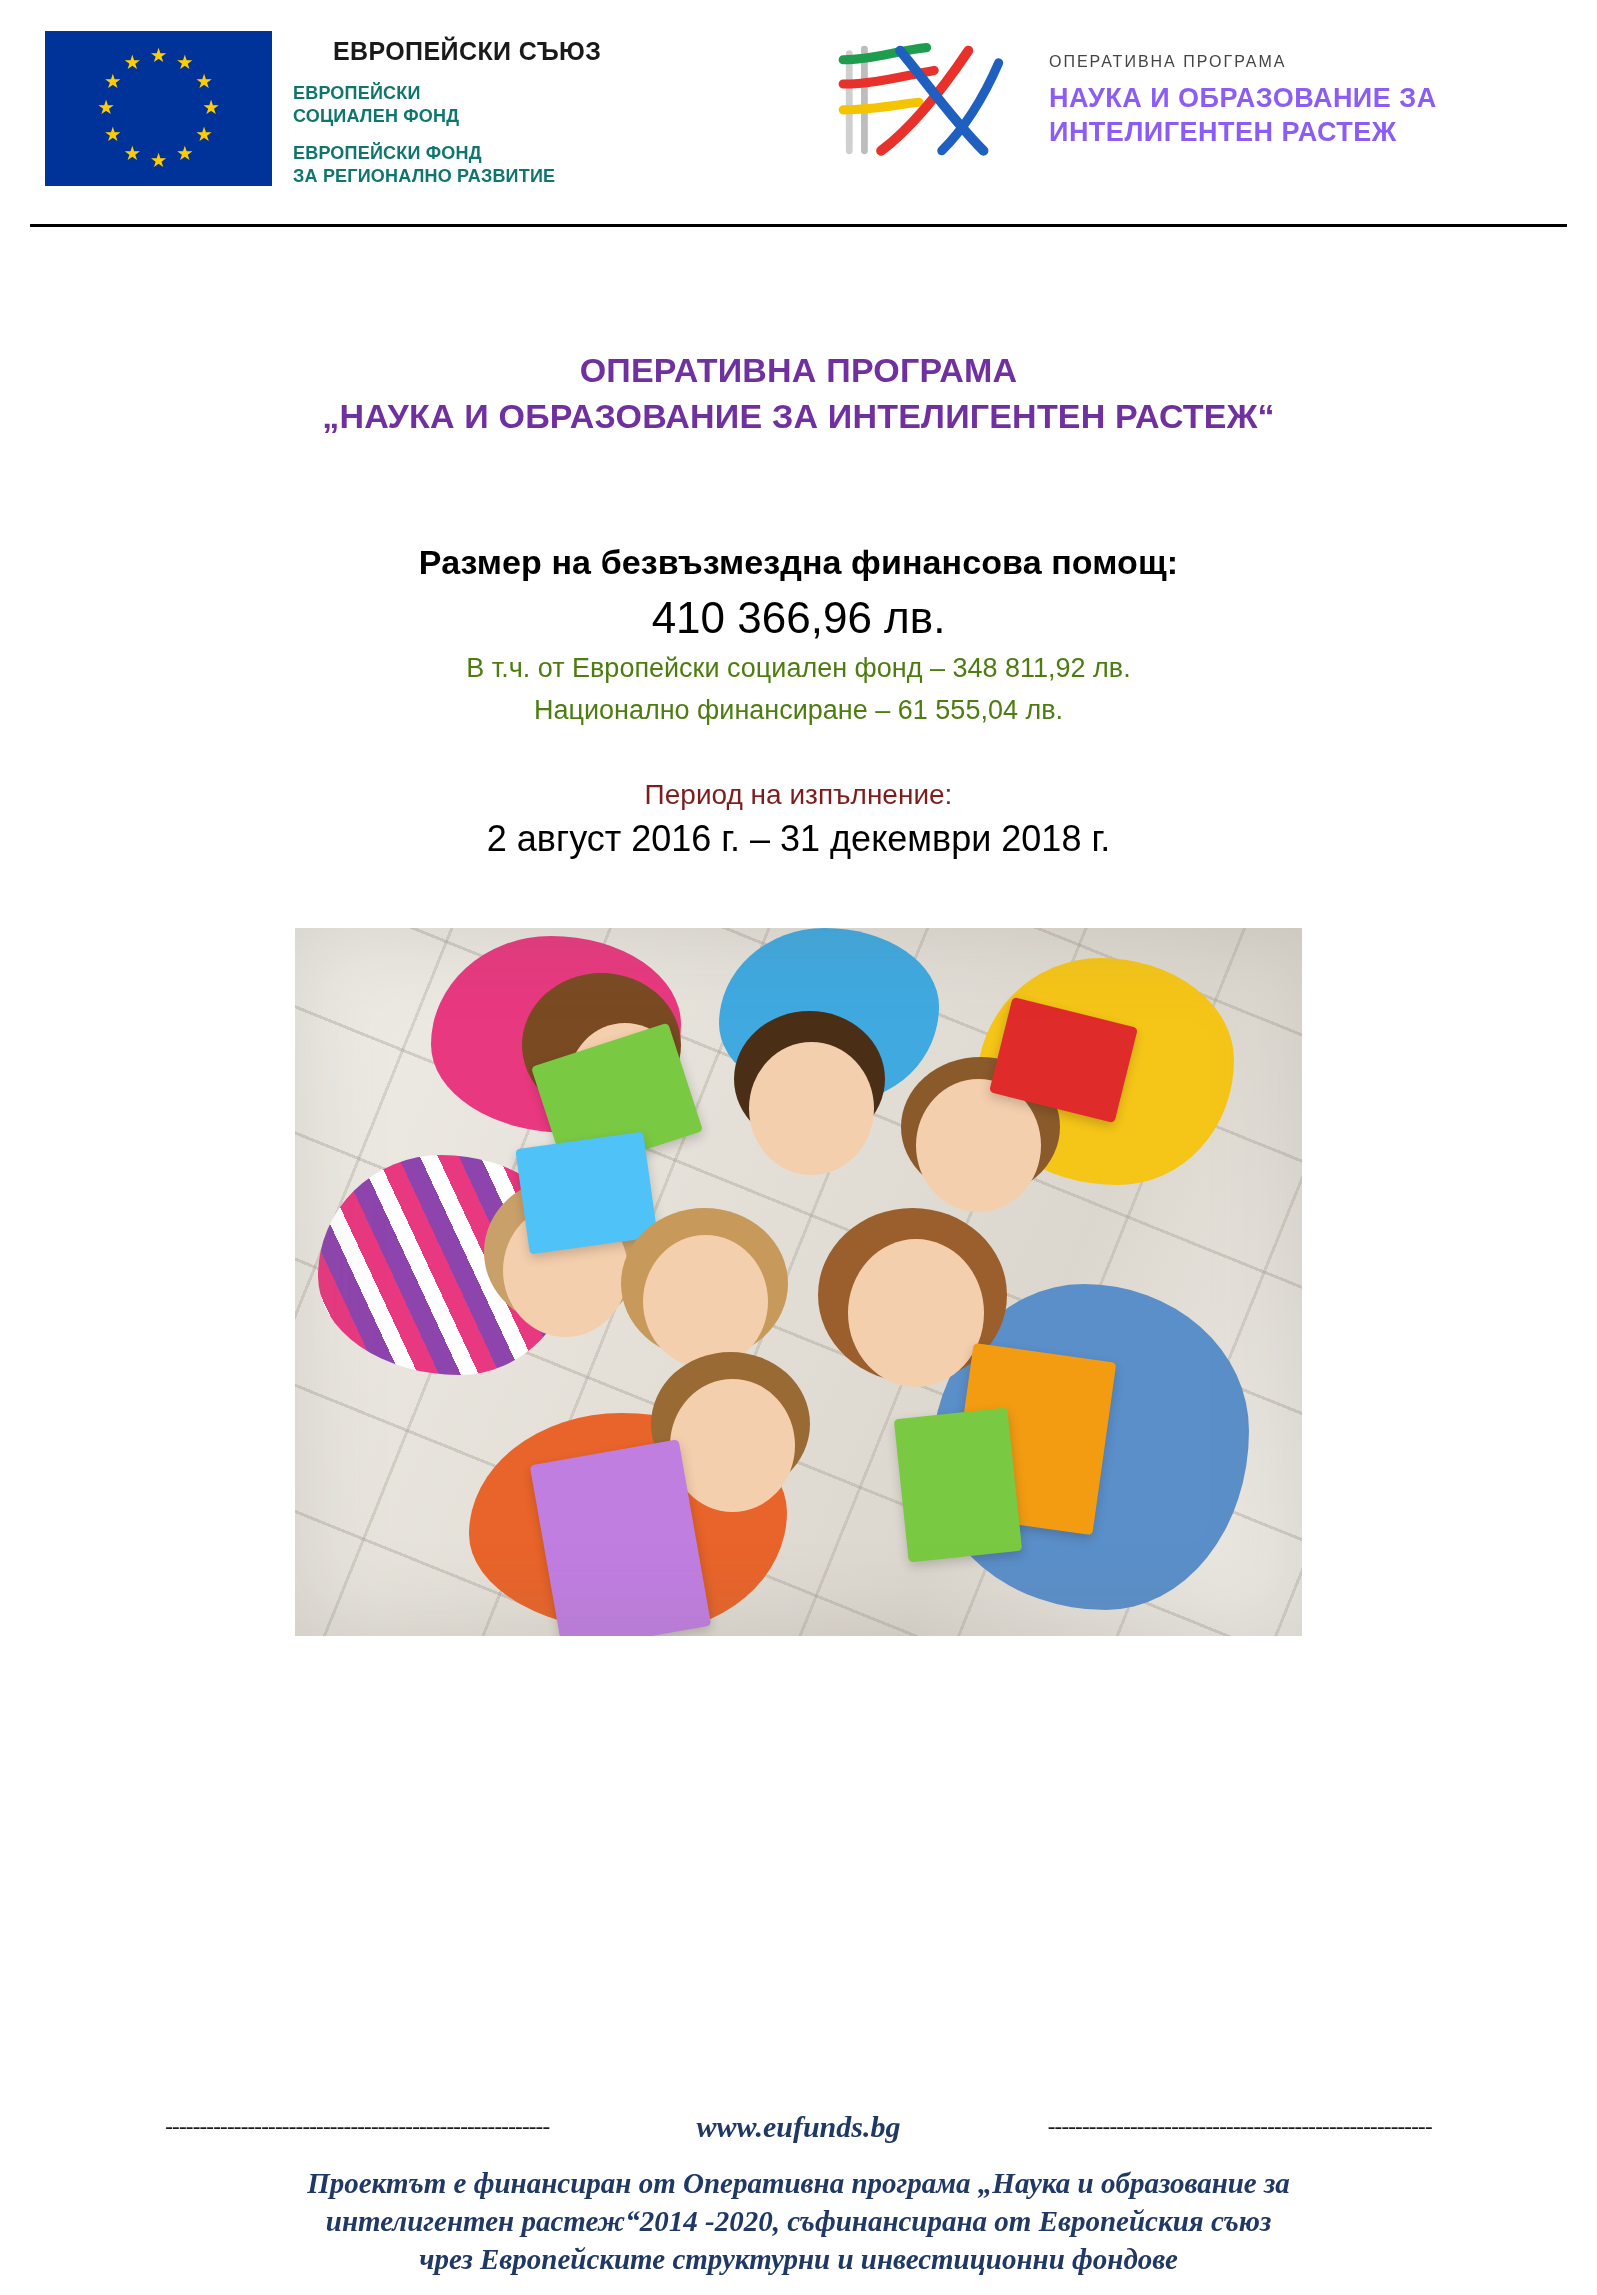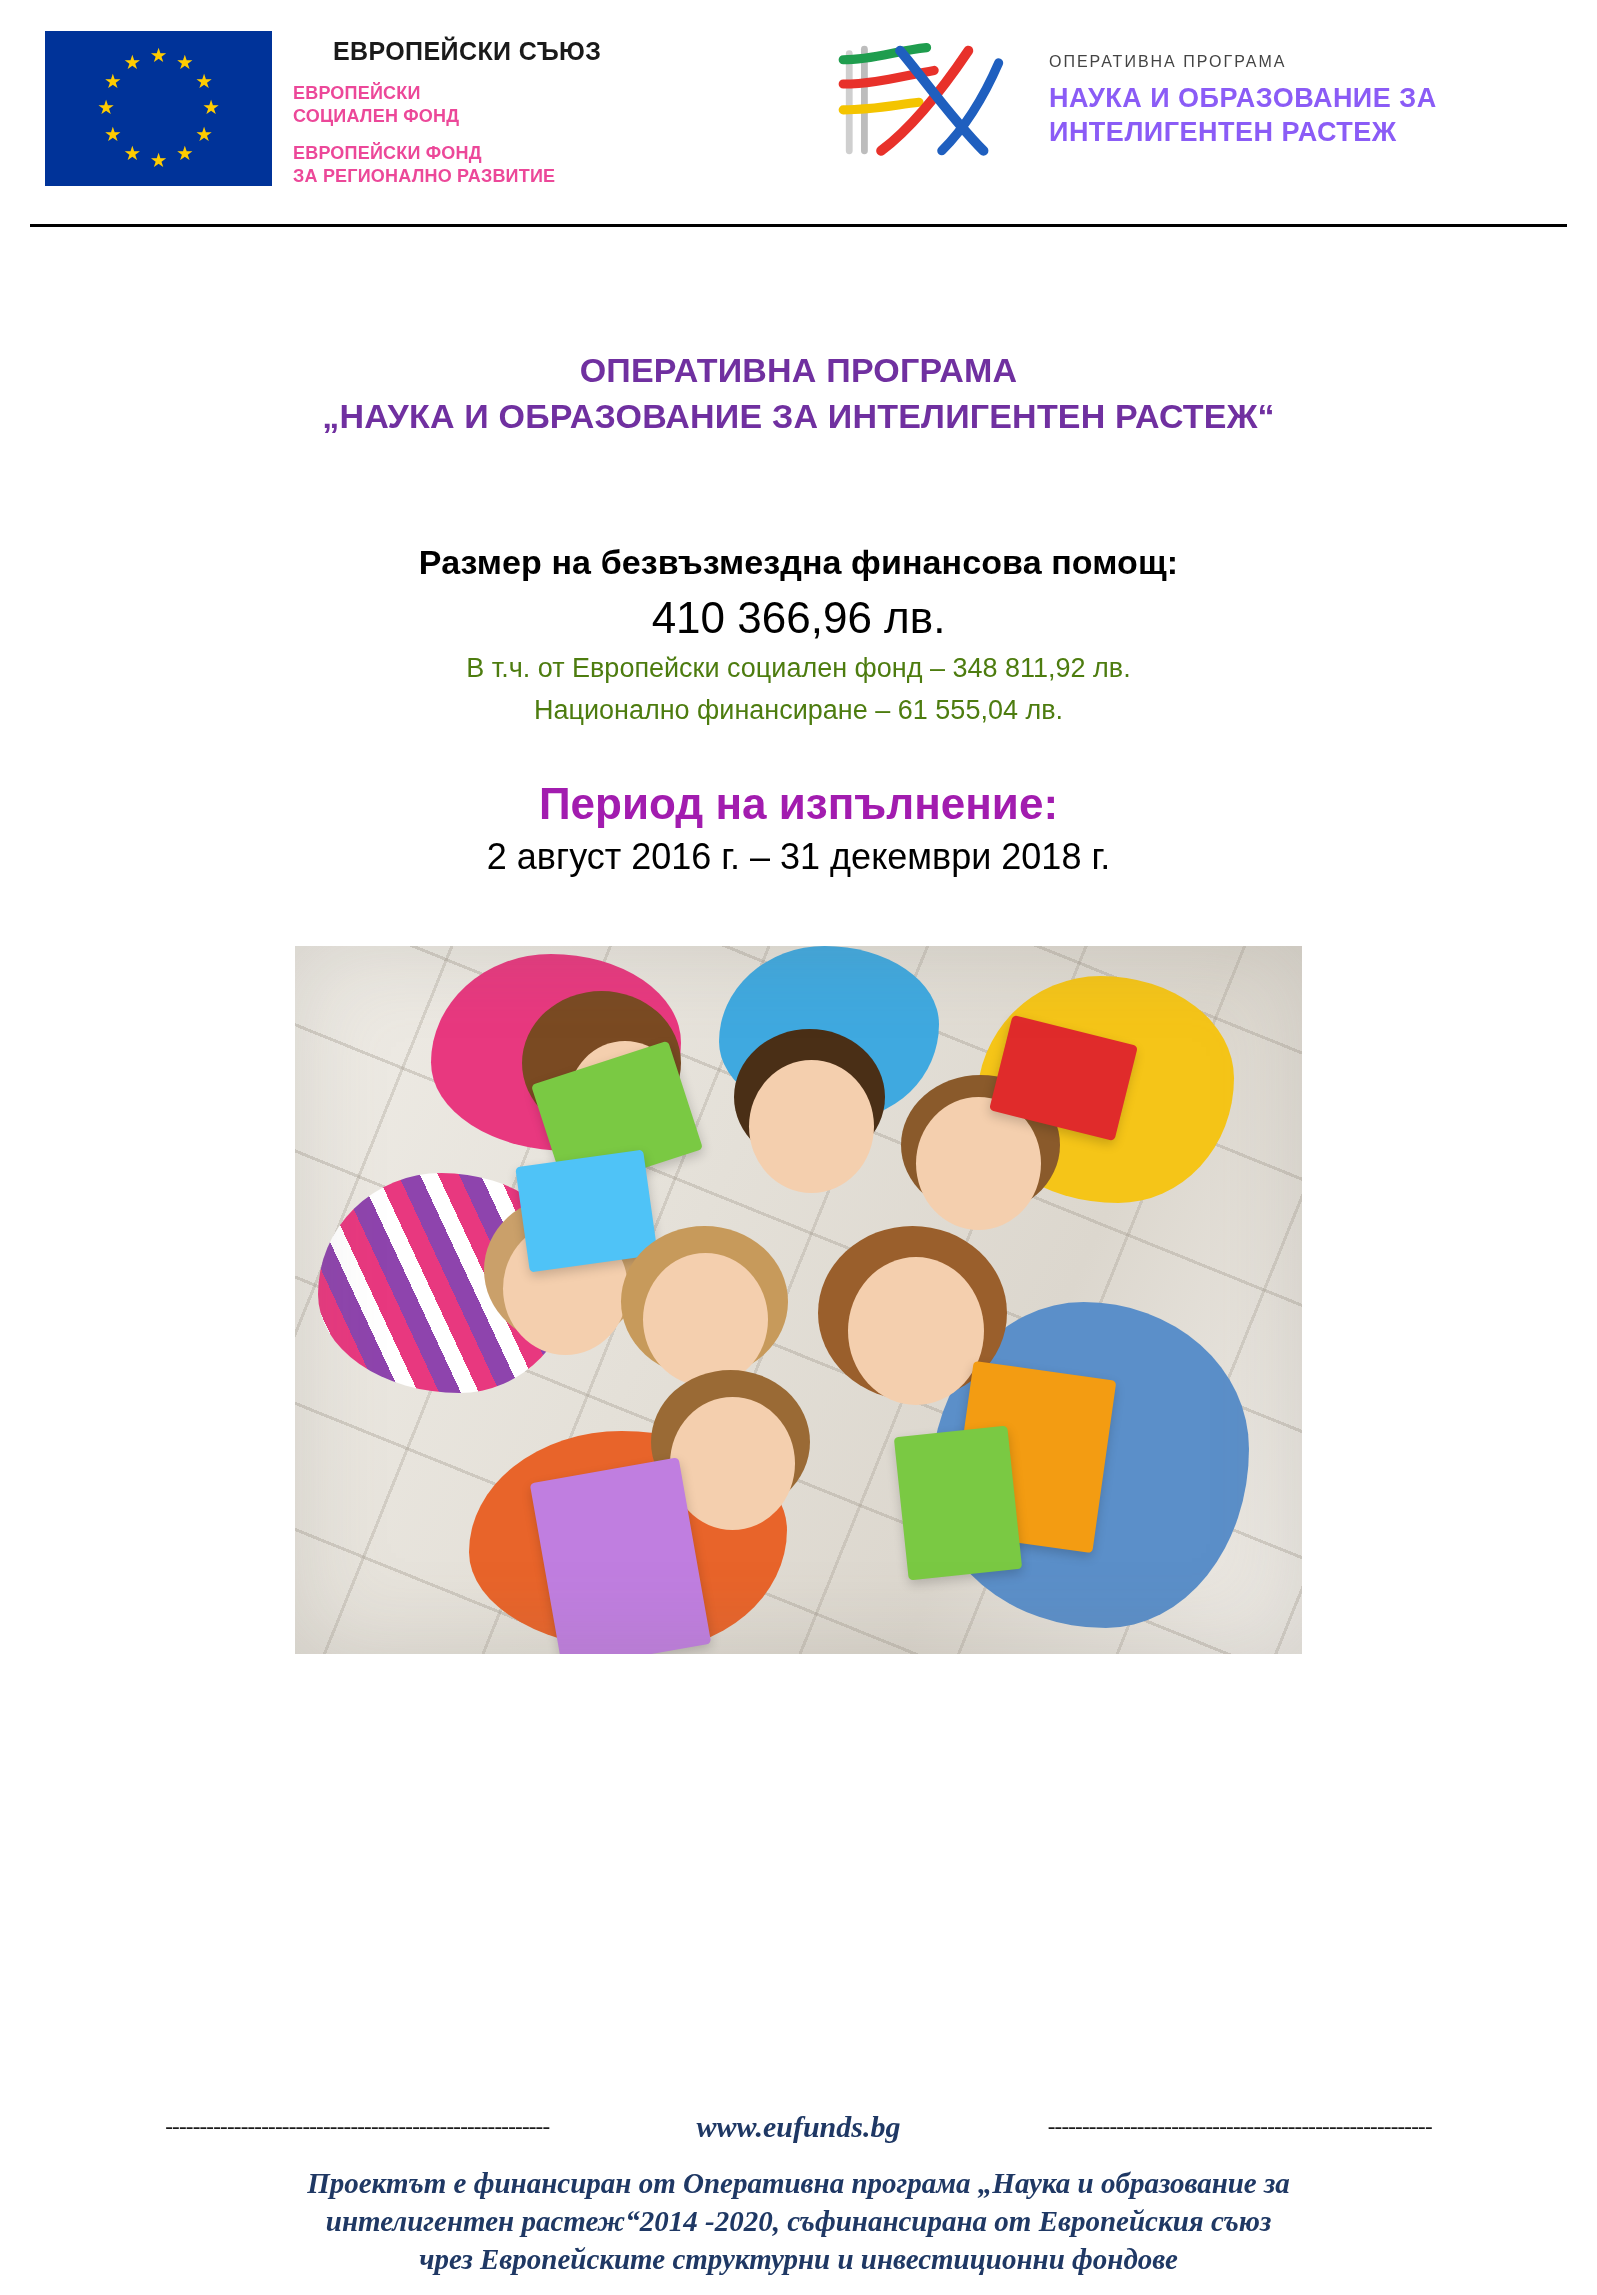--- a/index.html
+++ b/index.html
@@ -71,21 +71,21 @@
     font-size: 25px;
     font-weight: bold;
     letter-spacing: 0.4px;
     color: #1a1a1a;
     margin-bottom: 16.7px;
     margin-left: 40px;
   }
   .eu-sub {
     font-size: 18px;
     font-weight: bold;
-    color: #ec4899;
+    color: #0f766e;
     line-height: 1.28;
     letter-spacing: 0.2px;
     margin-bottom: 13.6px;
   }
   .eu-sub:last-child { margin-bottom: 0; }
 
   .op-block {
     display: flex;
     align-items: center;
     gap: 19.7px;
@@ -161,23 +161,23 @@
     margin-top: 10.6px;
   }
   .grant-line {
     color: #4d7c0f;
     font-size: 27px;
     margin-top: 10.6px;
   }
   .spacer-4 { height: 53px; }
 
   .period-label {
-    color: #a21caf;
-    font-weight: bold;
-    font-size: 44px;
+    color: #7f1d1d;
+    font-weight: normal;
+    font-size: 28px;
   }
   .period-value {
     color: #000000;
     font-size: 36px;
     margin-top: 7.6px;
   }
 
   
   .photo-wrap {
     margin: 68px auto 0 auto;

